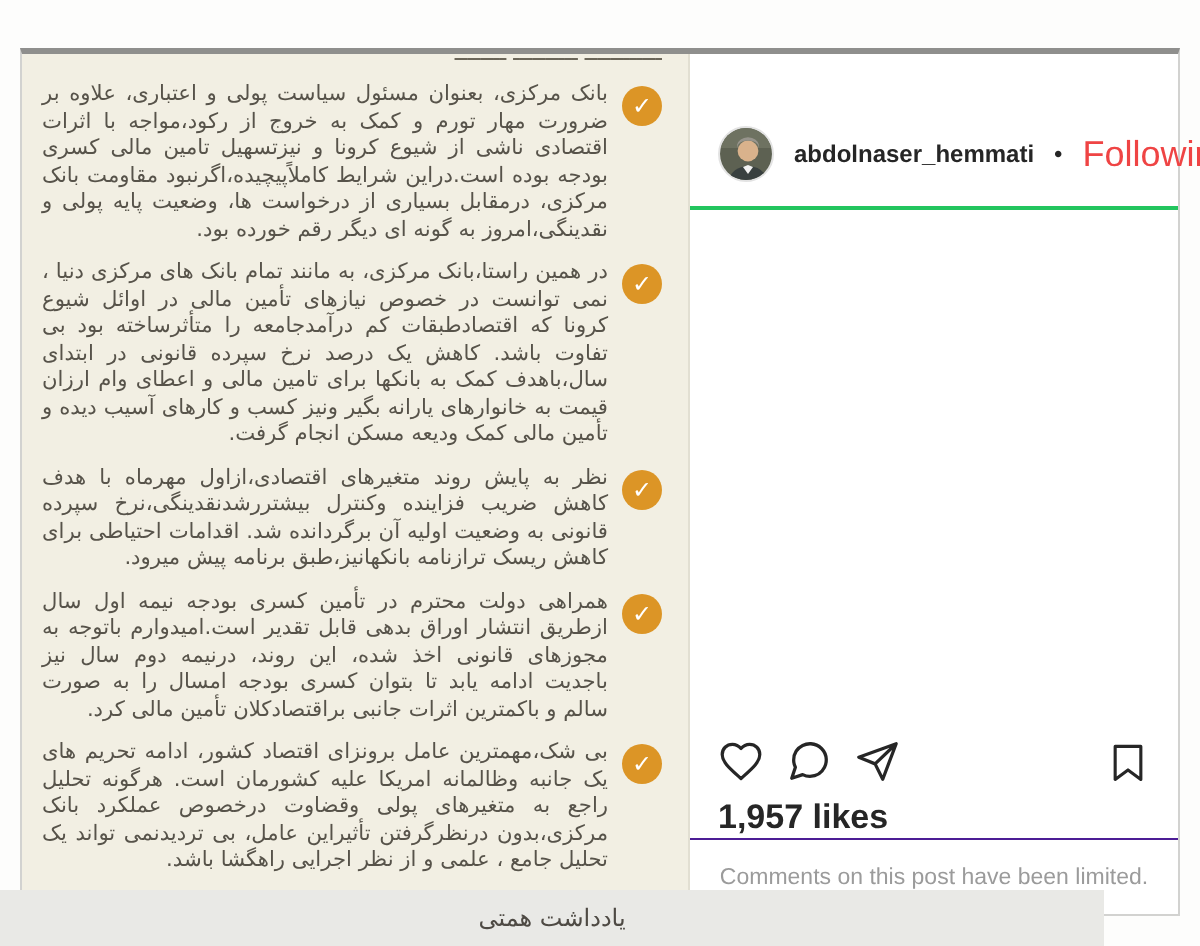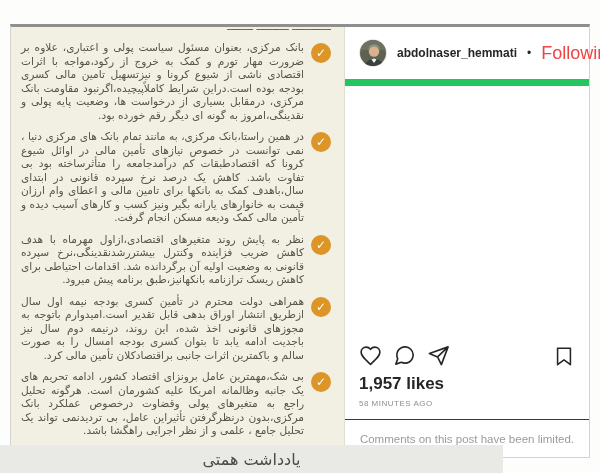--- a/index.html
+++ b/index.html
@@ -29,43 +29,43 @@
     flex:0 0 20px;margin-top:2px;font-weight:bold;
   }
   .ptext{
     font-size:10.6px;line-height:13.5px;color:#57534a;
     text-align:justify;margin:0;
   }
   
   .panel{flex:1;display:flex;flex-direction:column;background:#fff;min-width:0;}
   .header{
     height:52px;flex:0 0 52px;display:flex;align-items:center;
-    padding:0 14px;gap:10px;border-bottom:7px solid #22c55e;
+    padding:0 14px;gap:10px;border-bottom:2px solid #22c55e;margin-top:24px;
   }
   .avatar{width:28px;height:28px;border-radius:50%;overflow:hidden;flex:0 0 28px;border:1px solid #e3e3e3;box-sizing:border-box;}
   .username{font-size:12px;font-weight:700;color:#262626;white-space:nowrap;}
   .sep{font-size:12px;color:#262626;}
   .following{font-size:18px;color:#ef4444;white-space:nowrap;}
   .spacer{flex:1;}
   .actions{display:flex;align-items:center;gap:11px;padding:10px 14px 5px;}
   .actions svg{display:block;}
   .act{cursor:pointer;}
   .save{margin-left:auto;}
   .likes{padding:2px 14px 0;font-size:17px;font-weight:700;color:#262626;}
   .timestamp{padding:5px 14px 11px;font-size:8px;color:#8e8e8e;letter-spacing:.5px;}
   .comments{
     border-top:1px solid #4c1d95;text-align:center;
     padding:13px 10px 12px;font-size:11.5px;color:#9b9b9b;
   }
   
   .caption-bar{
-    position:absolute;left:0;top:445px;width:503px;height:28px;
+    position:absolute;left:0;top:445px;width:552px;height:28px;
     background:#e9e9e6;display:flex;align-items:center;justify-content:center;
     direction:rtl;font-family:"DejaVu Sans",sans-serif;
-    font-size:16px;color:#4e4a44;
+    font-size:12px;color:#4e4a44;
   }
 </style>
 </head>
 <body>
 
 <div class="post">
 
   <div class="photo">
     <div class="clip-line">
       <span>ــــــــــــ ــــــــــ ــــــــ</span>
@@ -132,21 +132,20 @@
         </svg>
       </span>
       <span class="act save">
         <svg width="22" height="22" viewBox="0 0 24 24" fill="none" stroke="#262626" stroke-width="1.7" stroke-linejoin="round">
           <path d="M19 21.5l-7-5.2-7 5.2V3.5h14z"></path>
         </svg>
       </span>
     </div>
 
     <div class="likes">1,957 likes</div>
-    <div class="timestamp">58 MINUTES AGO</div>
     <div class="comments">Comments on this post have been limited.</div>
 
   </div>
 </div>
 
 <div class="caption-bar">
   <span>یادداشت همتی</span>
 </div>
 
 </body></html>

